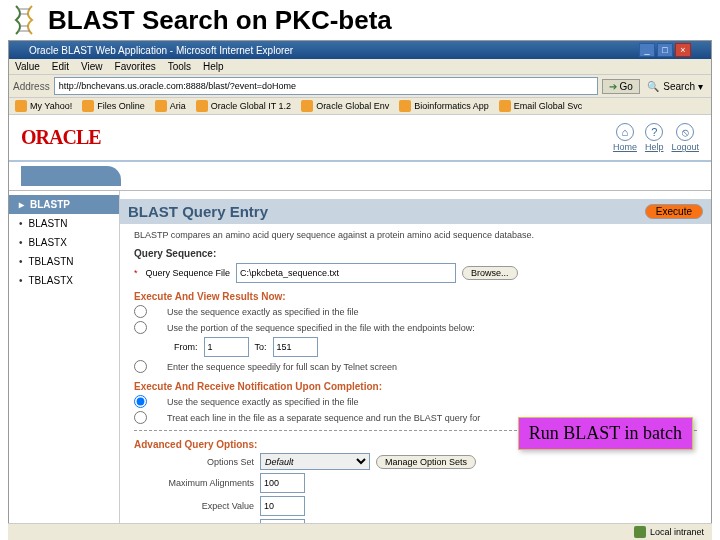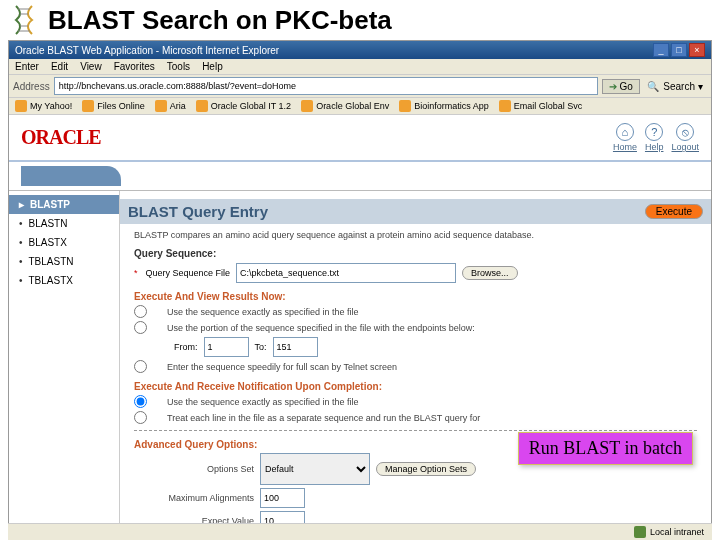--- a/index.html
+++ b/index.html
@@ -3,21 +3,21 @@
 <meta charset="utf-8">
 <style>
 * { box-sizing: border-box; margin: 0; padding: 0; font-family: Tahoma, Arial, sans-serif; }
 body { width: 720px; height: 540px; background: #fff; overflow: hidden; position: relative; }
 
 .slide-header { display: flex; align-items: center; padding: 4px 8px; background: #fff; }
 .dna-icon { width: 32px; height: 32px; margin-right: 8px; }
 .slide-title { font-size: 26px; font-weight: bold; color: #000; }
 
 .browser { border: 1px solid #999; margin: 0 8px; }
-.window-titlebar { background: linear-gradient(#3b6ea5,#1a4a85); color: #fff; font-size: 10px; padding: 2px 6px; display: flex; align-items: center; justify-content: space-between; }
+.window-titlebar { background: linear-gradient(#3b6ea5,#1a4a85); color: #fff; font-size: 10px; padding: 2px 20px; display: flex; align-items: center; justify-content: space-between; }
 .window-controls { display: flex; gap: 2px; }
 .wc { width: 16px; height: 14px; background: #4a7abf; border: 1px solid #2a5a9f; display: flex; align-items: center; justify-content: center; font-size: 9px; color: #fff; cursor: pointer; }
 .wc.close { background: #d14836; border-color: #a02820; }
 
 .browser-menu { background: #ece9d8; font-size: 10px; padding: 2px 6px; display: flex; gap: 12px; border-bottom: 1px solid #ccc; }
 .browser-menu span { cursor: pointer; }
 
 .toolbar { background: #ece9d8; border-bottom: 1px solid #ccc; padding: 2px 4px; display: flex; align-items: center; gap: 4px; font-size: 10px; }
 .addr-label { color: #555; }
 .addr-input { flex: 1; height: 18px; border: 1px solid #7f9db9; background: #fff; font-size: 9px; padding: 0 4px; }
@@ -52,21 +52,21 @@
 .section-label { font-weight: bold; color: #333; margin: 8px 0 4px; font-size: 10px; }
 .row { display: flex; align-items: center; gap: 6px; margin: 2px 0; }
 .text-input { border: 1px solid #7f9db9; height: 20px; font-size: 9px; padding: 0 3px; }
 .browse-btn { background: #f0eee0; border: 1px solid #999; border-radius: 8px; padding: 1px 8px; font-size: 9px; cursor: pointer; }
 .radio-row { display: flex; align-items: center; gap: 20px; margin: 3px 0; font-size: 9px; color: #444; }
 .radio-row input { margin: 0; }
 .sub-heading { font-weight: bold; color: #c85a2a; margin: 8px 0 3px; font-size: 10px; }
 .hr-dash { border: none; border-top: 1px dashed #999; margin: 6px 0; }
 .opt-row { display: flex; align-items: center; gap: 6px; margin: 3px 0; }
 .opt-label { width: 120px; text-align: right; color: #444; }
-.select { border: 1px solid #7f9db9; height: 32px; font-size: 9px; width: 110px; }
+.select { border: 1px solid #7f9db9; height: 17px; font-size: 9px; width: 110px; font-style: italic; }
 .small-input { width: 45px; }
 .req { color: #c00; margin-right: 2px; }
 
 .callout { position: absolute; right: 18px; bottom: 108px; background: #d946ef; border: 1px solid #d4c060; padding: 5px 10px; font-size: 18px; font-family: 'Times New Roman', serif; box-shadow: 2px 2px 5px rgba(0,0,0,0.25); }
 
 .statusbar { position: absolute; bottom: 0; left: 8px; right: 8px; background: #ece9d8; border-top: 1px solid #ccc; font-size: 9px; padding: 2px 8px; display: flex; justify-content: flex-end; align-items: center; gap: 4px; }
 .zone-icon { width: 12px; height: 12px; background: #5a8a3a; border-radius: 2px; }
 </style>
 </head>
 <body>
@@ -87,21 +87,21 @@
   <div class="window-titlebar">
     <span>Oracle BLAST Web Application - Microsoft Internet Explorer</span>
     <div class="window-controls">
       <div class="wc">_</div>
       <div class="wc">□</div>
       <div class="wc close">×</div>
     </div>
   </div>
 
   <div class="browser-menu">
-    <span>Enter</span>
+    <span>Value</span>
     <span>Edit</span>
     <span>View</span>
     <span>Favorites</span>
     <span>Tools</span>
     <span>Help</span>
   </div>
 
   <div class="toolbar">
     <span class="addr-label">Address</span>
     <input class="addr-input" value="http://bnchevans.us.oracle.com:8888/blast/?event=doHome" style="">

